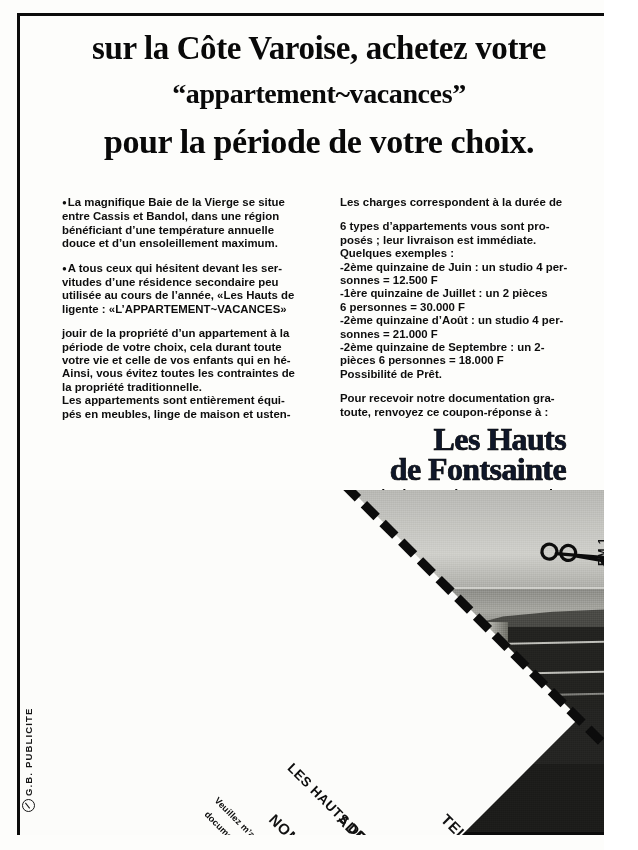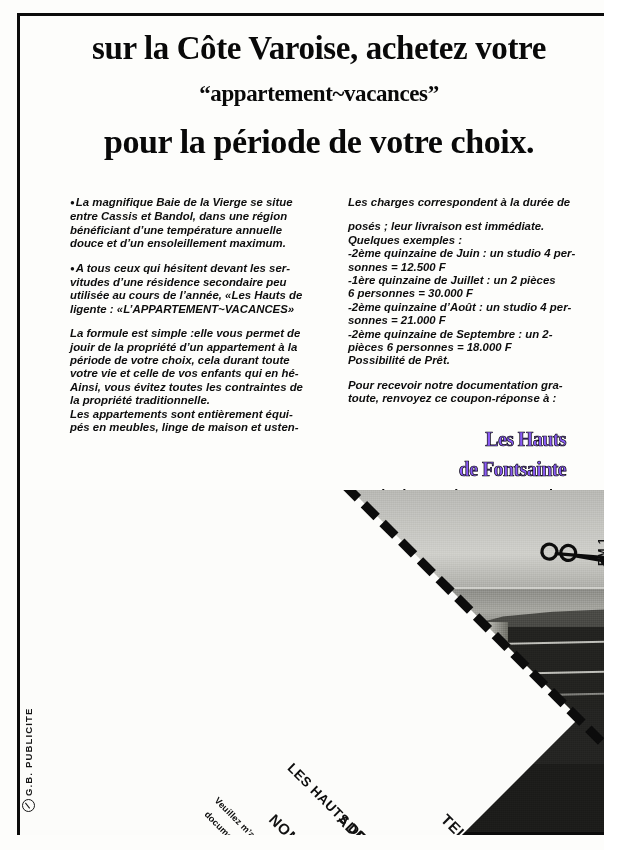--- a/index.html
+++ b/index.html
@@ -41,60 +41,60 @@
     font-family: "Liberation Serif", serif;
     font-weight: bold;
     color: #090909;
     letter-spacing: -0.4px;
   }
   .hl-line {
     display: block;
     white-space: nowrap;
   }
   .hl1 { font-size: 33px; line-height: 44px; }
-  .hl2 { font-size: 23px; line-height: 48px; }
+  .hl2 { font-size: 28px; line-height: 48px; }
   .hl3 { font-size: 34px; line-height: 47px; }
 
   
   .col {
     position: absolute;
     color: #0d0d0d;
     font-size: 11.4px;
     line-height: 13.4px;
     text-align: justify;
     font-weight: 600;
   }
   .col-left  { left: 62px;  top: 196px; width: 243px; }
   .col-right { left: 340px; top: 196px; width: 243px; }
 
-  .para { margin: 0 0 11px 8px; font-style: italic; }
+  .para { margin: 0 0 11px 0; }
   .para.tight { margin-bottom: 0; }
   .bullet::before {
     content: "\25CF";
     font-size: 8px;
     position: relative;
     top: -1px;
     margin-right: 1px;
   }
   .ln { display: block; text-align: justify; }
   .ln.last { text-align: left; }
 
   
   .brand {
     position: absolute;
     right: 38px;
     top: 424px;
     width: 260px;
     text-align: right;
     font-family: "Liberation Serif", serif;
     font-weight: bold;
-    font-size: 20px;
+    font-size: 32px;
     line-height: 30px;
     letter-spacing: -0.6px;
-    color: #8b5cf6;
+    color: #0f172a;
     -webkit-text-stroke: 0.7px #060606;
   }
   .brand span { display: block; }
 
   .addr {
     position: absolute;
     left: 371px;
     top: 487px;
     width: 250px;
     font-size: 14.5px;
@@ -388,38 +388,38 @@
     </p>
 
     <p class="para">
       <span class="ln bullet">A tous ceux qui hésitent devant les ser-</span>
       <span class="ln">vitudes d’une résidence secondaire peu</span>
       <span class="ln">utilisée au cours de l’année, «Les Hauts de</span>
       <span class="ln last">ligente : «L’APPARTEMENT~VACANCES»</span>
     </p>
 
     <p class="para tight">
-      <span class="ln">La formule est simple :elle vous permet de</span>
       <span class="ln">jouir de la propriété d’un appartement à la</span>
       <span class="ln">période de votre choix, cela durant toute</span>
       <span class="ln">votre vie et celle de vos enfants qui en hé-</span>
       <span class="ln">Ainsi, vous évitez toutes les contraintes de</span>
       <span class="ln last">la propriété traditionnelle.</span>
       <span class="ln">Les appartements sont entièrement équi-</span>
       <span class="ln">pés en meubles, linge de maison et usten-</span>
     </p>
   </div>
 
   <div class="col col-right">
 
     <p class="para">
       <span class="ln">Les charges correspondent à la durée de</span>
     </p>
 
     <p class="para">
+      <span class="ln">6 types d’appartements vous sont pro-</span>
       <span class="ln last">posés ; leur livraison est immédiate.</span>
       <span class="ln last">Quelques exemples :</span>
       <span class="ln">-2ème quinzaine de Juin : un studio 4 per-</span>
       <span class="ln last">sonnes = 12.500 F</span>
       <span class="ln">-1ère quinzaine de Juillet : un 2 pièces</span>
       <span class="ln last">6 personnes = 30.000 F</span>
       <span class="ln">-2ème quinzaine d’Août : un studio 4 per-</span>
       <span class="ln last">sonnes = 21.000 F</span>
       <span class="ln">-2ème quinzaine de Septembre : un 2-</span>
       <span class="ln last">pièces 6 personnes = 18.000 F</span>

